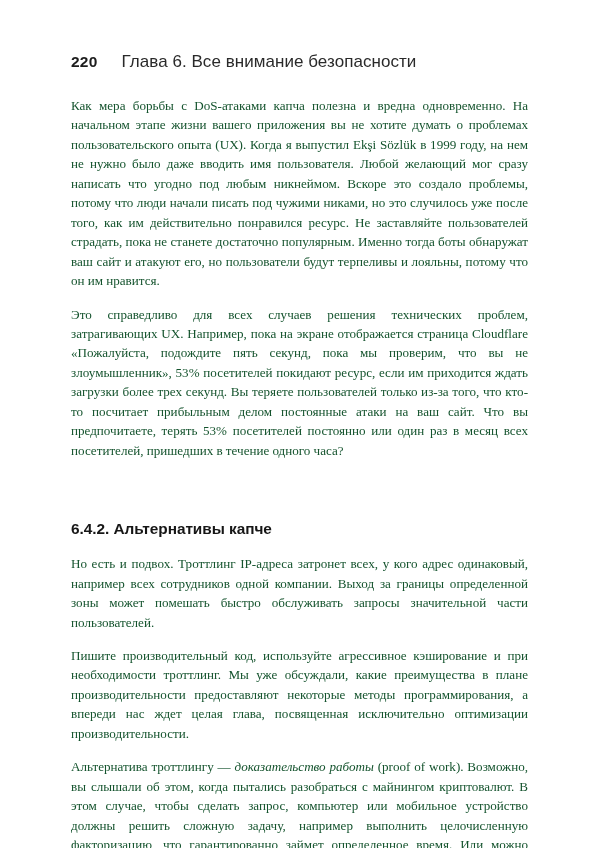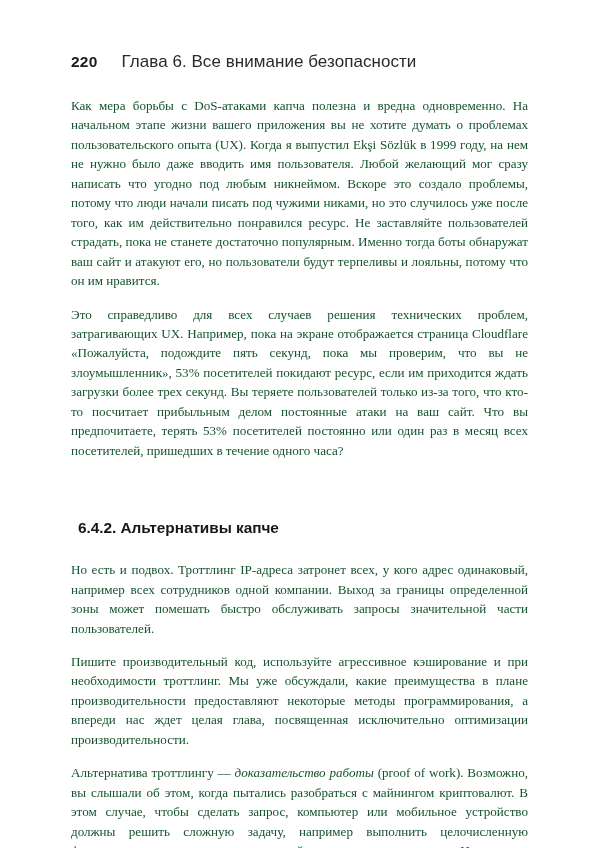--- a/index.html
+++ b/index.html
@@ -66,25 +66,25 @@
     hyphens: manual;
     -webkit-hyphens: manual;
     word-spacing: -0.1px;
   }
   p.body:last-child {
     margin-bottom: 0;
   }
 
   
   p.before-heading {
-    margin-bottom: 8px;
+    margin-bottom: 16px;
   }
 
   h2.section-heading {
-    margin: 7px;
+    margin: 0;
     padding: 0;
     position: relative;
     font-family: "Liberation Sans", "DejaVu Sans", sans-serif;
     font-size: 15.4px;
     font-weight: bold;
     color: #161616;
     letter-spacing: -0.05px;
     line-height: 19px;
   }
   .heading-wrap {

